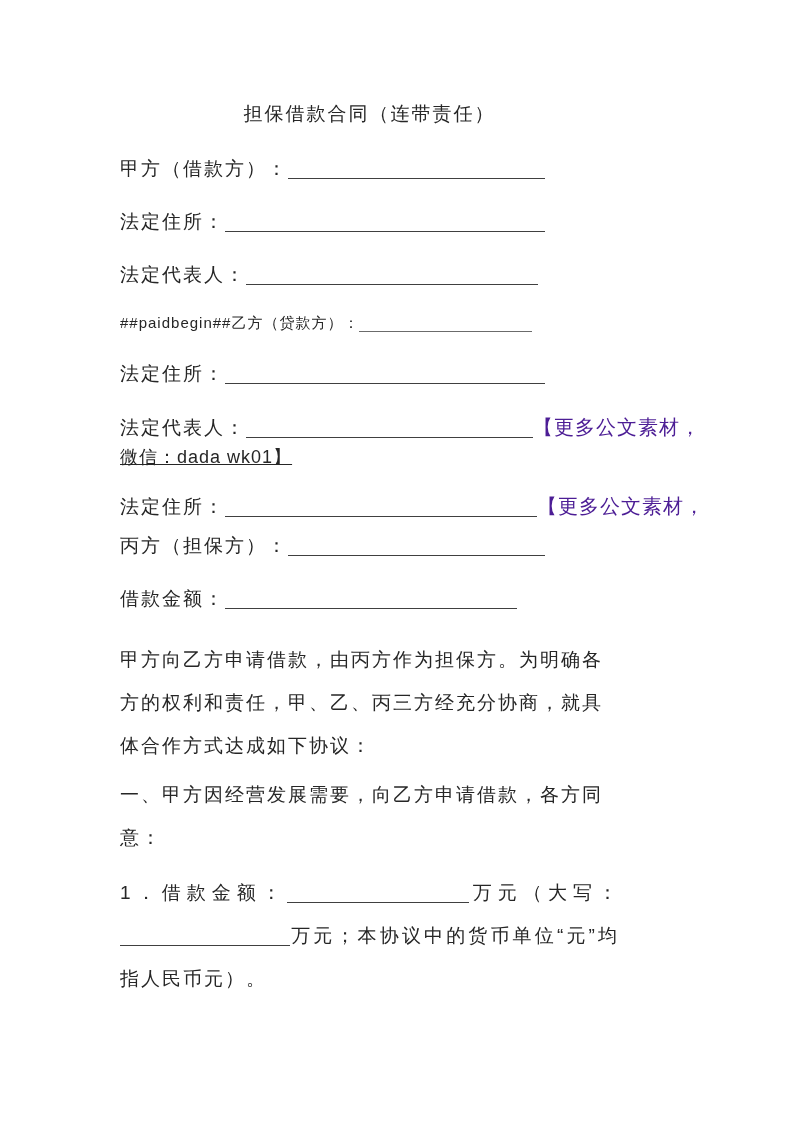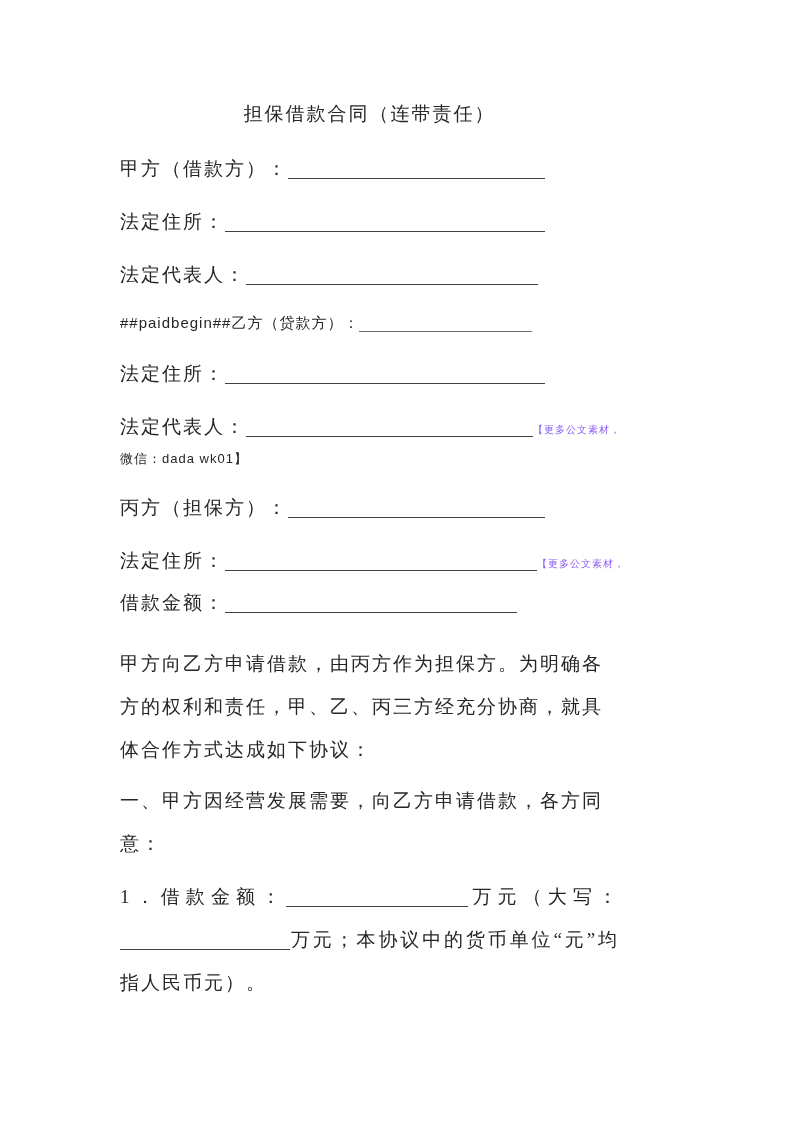--- a/index.html
+++ b/index.html
@@ -46,50 +46,51 @@
   }
   .w257 { width: 257px; }
   .w320 { width: 320px; }
   .w292 { width: 292px; }
   .w173 { width: 173px; border-bottom-color: #6b6b6b; }
   .w287 { width: 287px; }
   .w312 { width: 312px; }
   .w182 { width: 182px; }
   .w170 { width: 170px; }
   .wm {
-    font-size: 10px;
+    font-size: 20px;
     letter-spacing: 1px;
-    color: #8b5cf6;
+    color: #4c1d95;
   }
   .wm-row {
-    font-size: 13px;
+    font-size: 18px;
     line-height: 18px;
     letter-spacing: 1px;
     margin: 0 0 26px 0;
+    text-decoration: underline;
   }
   .para {
     font-size: 19px;
     line-height: 43px;
     letter-spacing: 2px;
     text-align: justify;
     margin: 0 16px 8px 0;
   }
   .clause-heading {
     font-size: 19px;
     line-height: 43px;
     letter-spacing: 2px;
     margin: 0 0 10px 0;
+    font-family: Liberation Mono, monospace;
   }
   .clause {
     font-size: 19px;
     line-height: 43px;
     letter-spacing: 2px;
     text-align: justify;
     margin: 0;
-    font-family: Liberation Serif, serif;
   }
 </style>
 </head>
 <body>
 
 <div class="page">
   <div class="content">
 
     <h1 class="doc-title">担保借款合同（连带责任）</h1>
 
@@ -111,26 +112,26 @@
 
     <div class="row">
       <span>法定住所：</span><span class="blank w320"></span>
     </div>
 
     <div class="row row-tight">
       <span>法定代表人：</span><span class="blank w287"></span><span class="wm">【更多公文素材，</span>
     </div>
     <div class="wm-row">微信：dada wk01】</div>
 
+    <div class="row row-tight">
+      <span>法定住所：</span><span class="blank w312"></span><span class="wm">【更多公文素材，</span>
+    </div>
+
     <div class="row">
       <span>丙方（担保方）：</span><span class="blank w257"></span>
-    </div>
-
-    <div class="row row-tight">
-      <span>法定住所：</span><span class="blank w312"></span><span class="wm">【更多公文素材，</span>
     </div>
 
     <div class="row">
       <span>借款金额：</span><span class="blank w292"></span>
     </div>
 
     <p class="para">甲方向乙方申请借款，由丙方作为担保方。为明确各方的权利和责任，甲、乙、丙三方经充分协商，就具体合作方式达成如下协议：</p>
 
     <p class="clause-heading">一、甲方因经营发展需要，向乙方申请借款，各方同意：</p>
 

